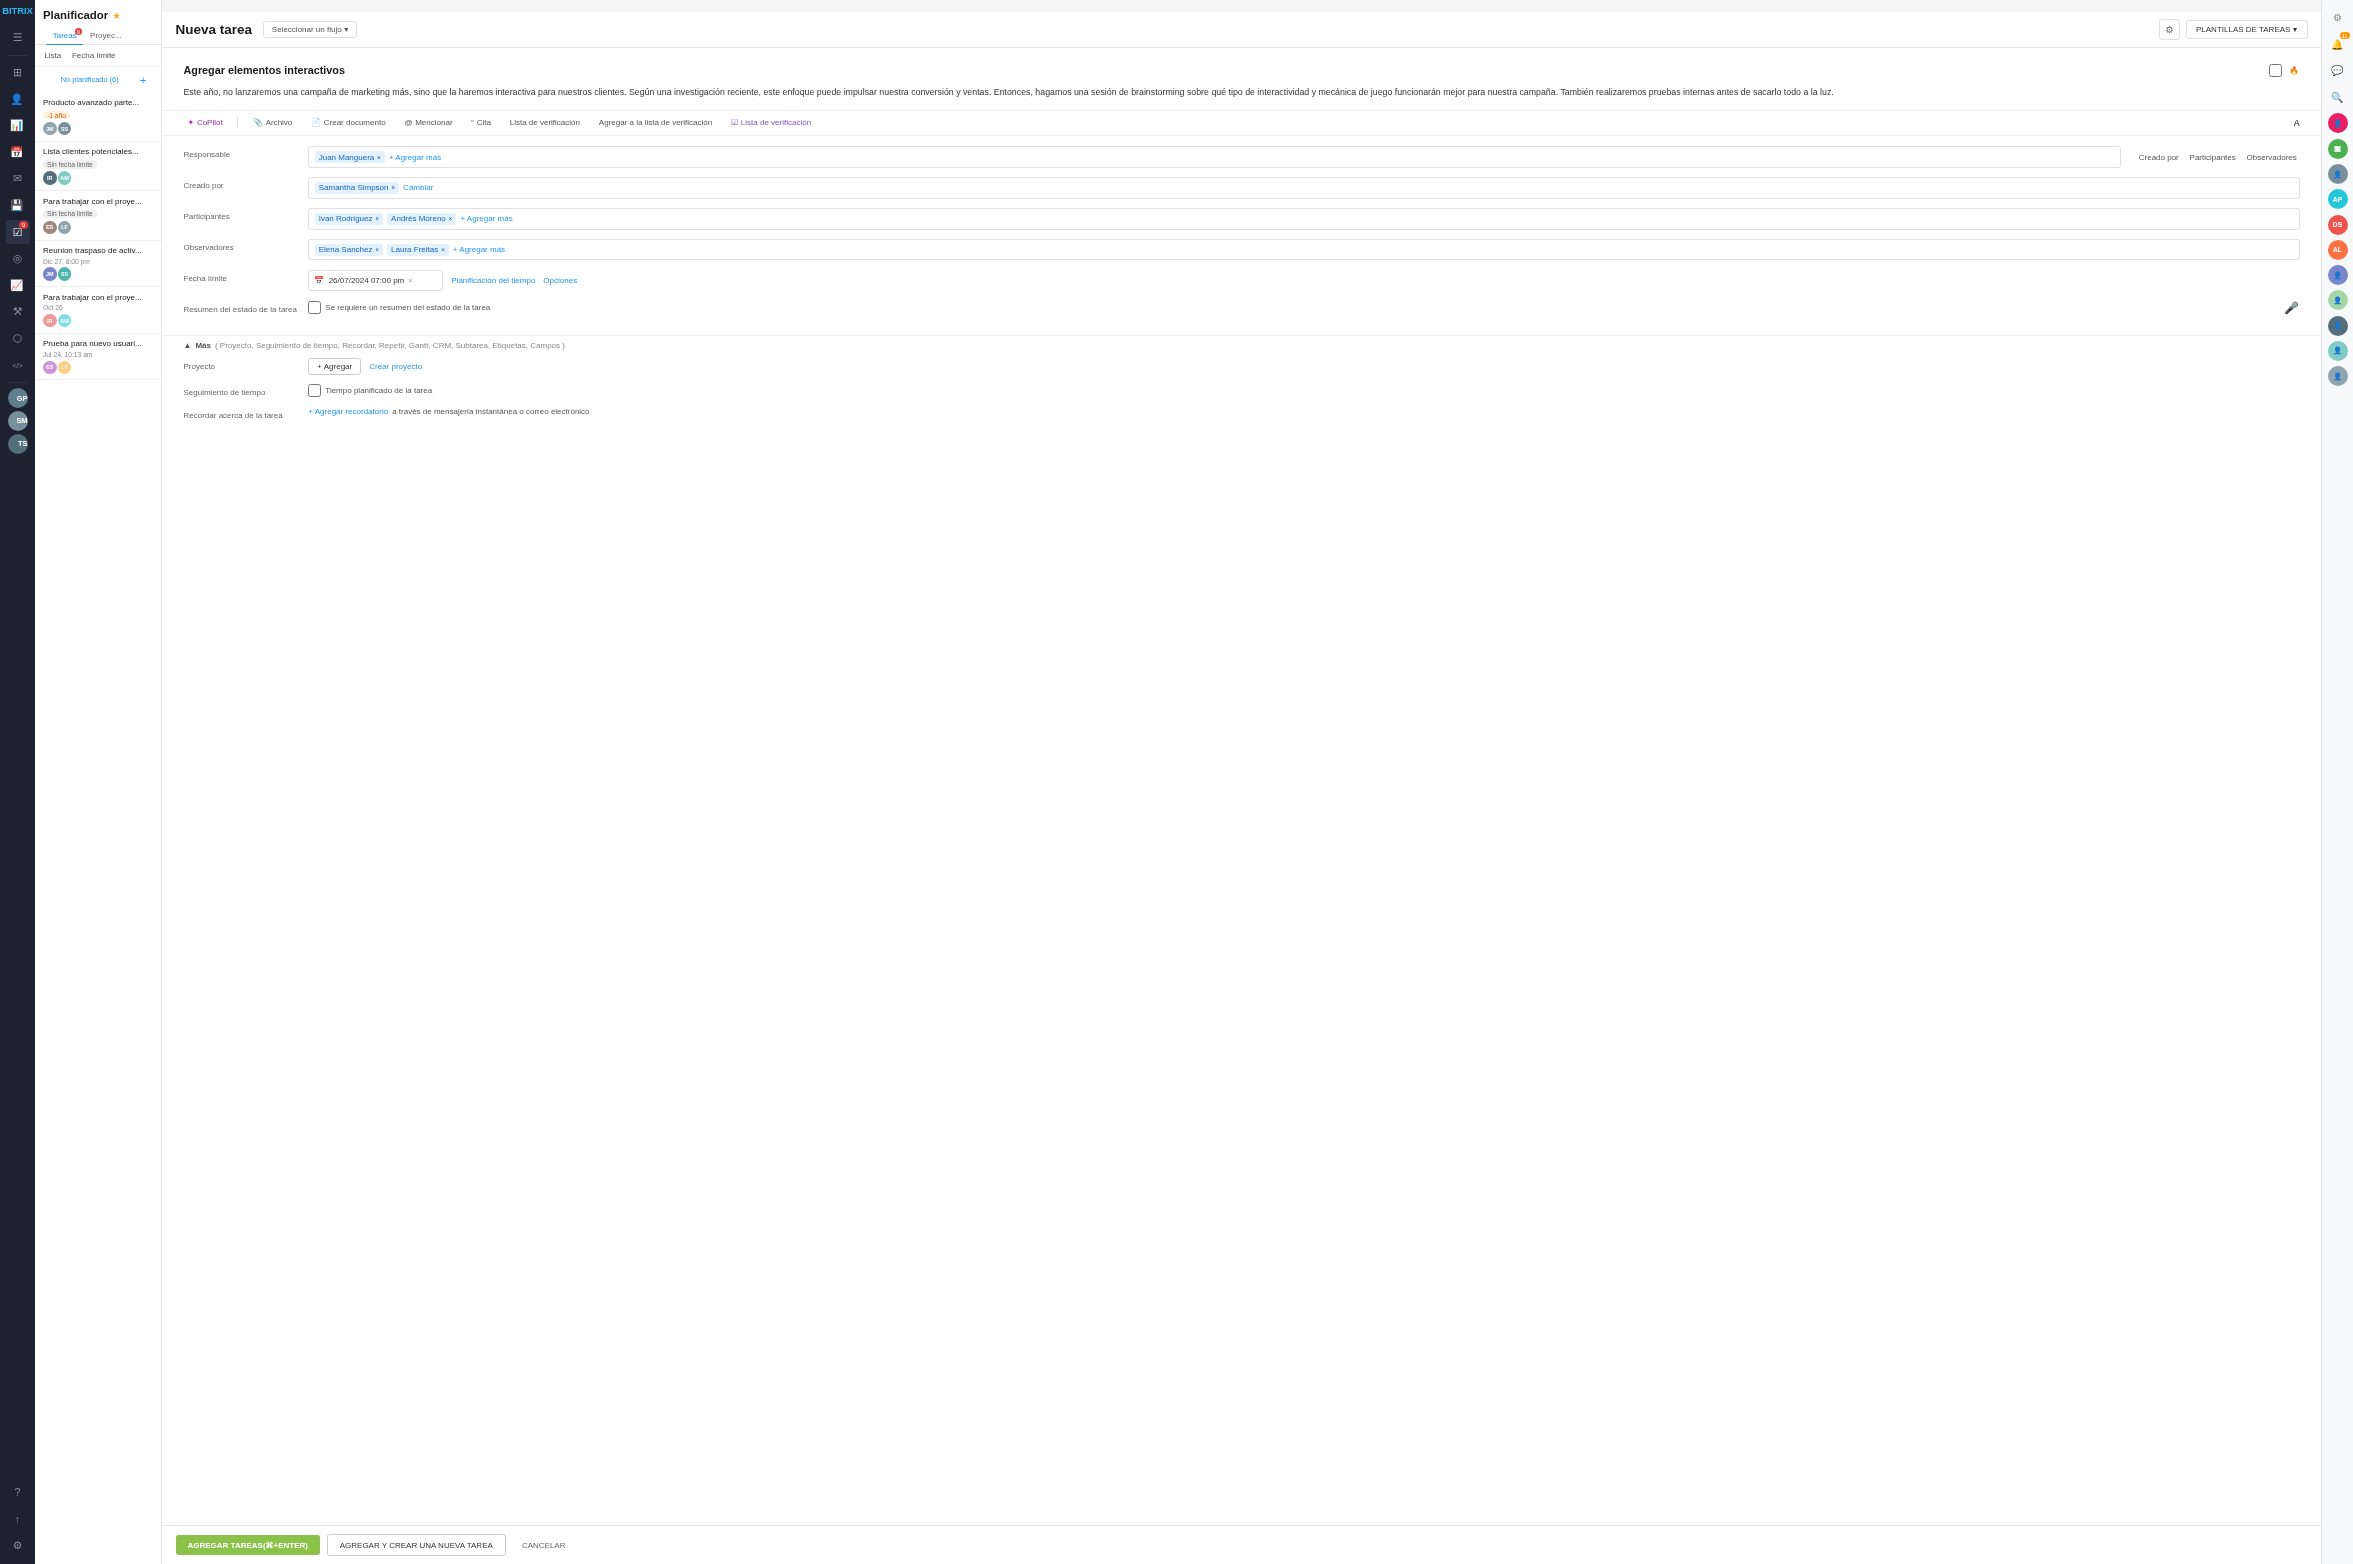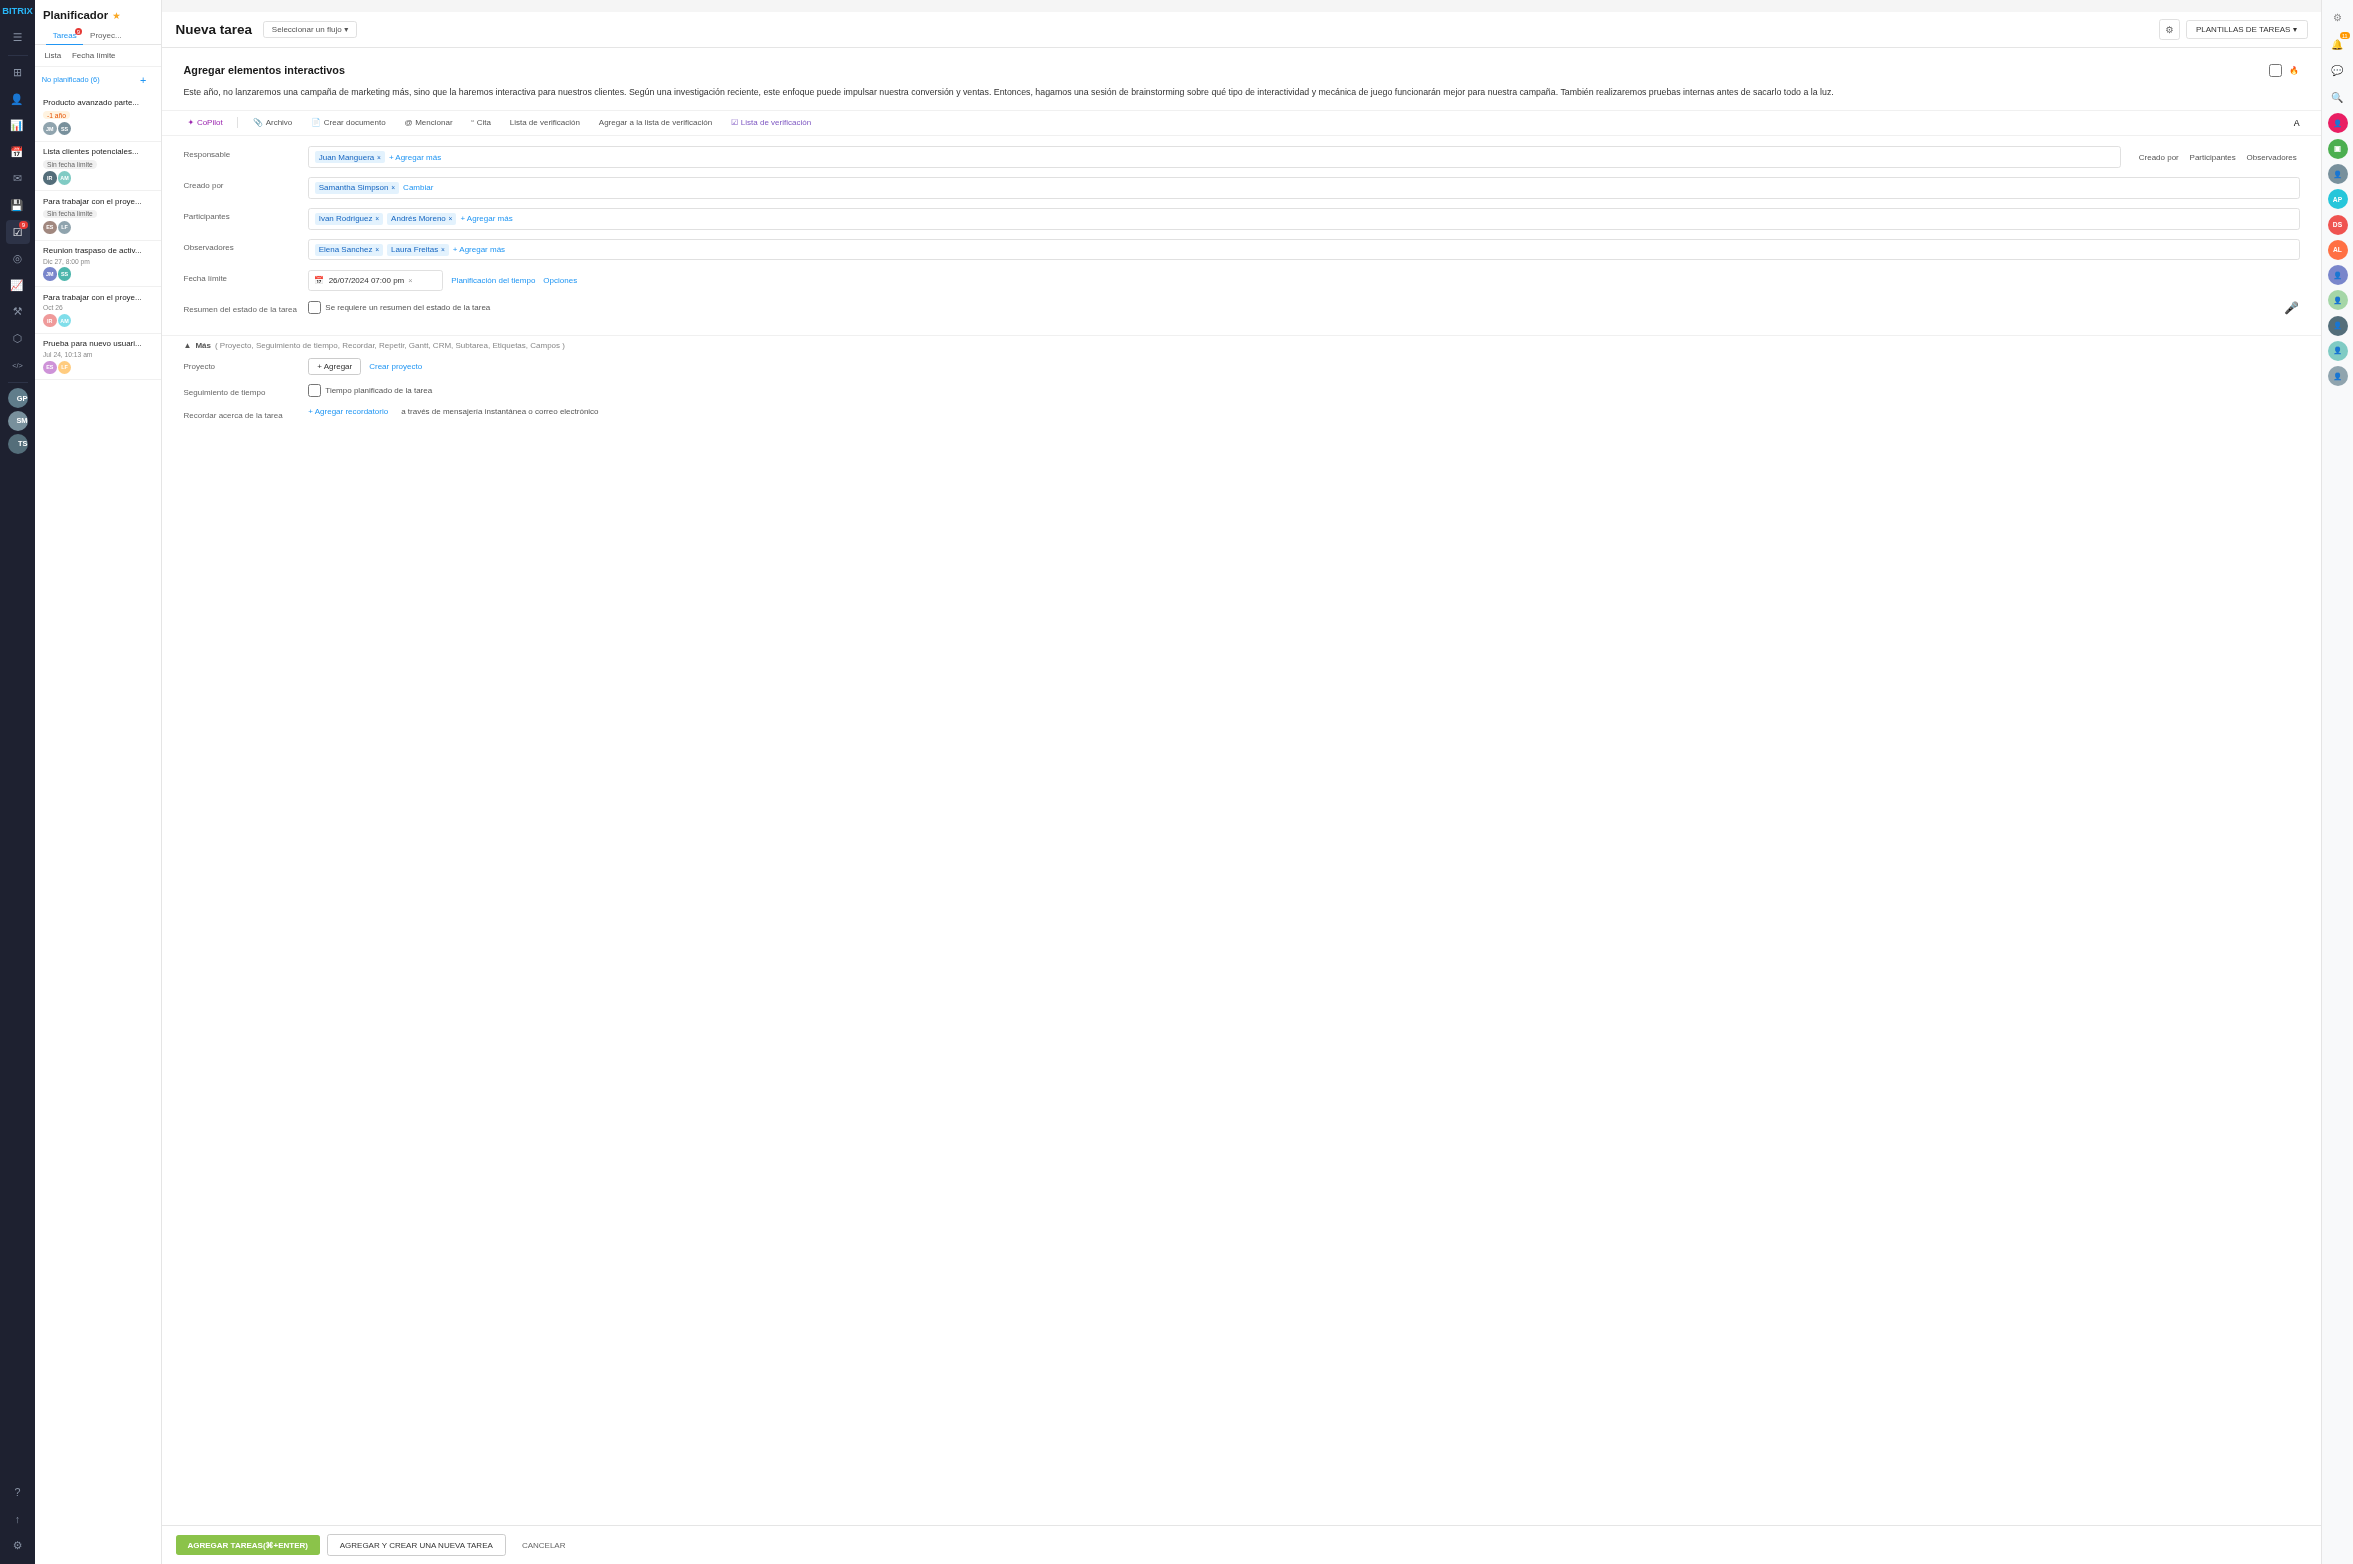--- a/index.html
+++ b/index.html
@@ -460,21 +460,21 @@
   <div style="display:flex;gap:2.7px;padding:4px 5.4px;border-bottom:0.7px solid #f0f0f0;">
     <span class="toolbar-item">
       <span>Lista</span>
     </span>
     <span class="toolbar-item">
       <span>Fecha límite</span>
     </span>
   </div>
 
   <div style="display:flex;justify-content:space-between;align-items:center;padding:4px 6.7px;">
-    <span class="planner-section-title" style="padding:0;">No planificado (6)</span>
+    <span class="planner-section-title" style="padding:0;margin-left:19px;">No planificado (6)</span>
     <span class="add-btn">+</span>
   </div>
 
   <div class="task-card">
     <div class="task-card-title">Producto avanzado parte...</div>
     <span class="task-badge badge-orange">-1 año</span>
     <div class="task-avatars">
       <div class="mini-avatar">JM</div>
       <div class="mini-avatar" style="background:#78909c;">SS</div>
     </div>
@@ -696,21 +696,21 @@
       <div class="form-row">
         <div class="form-label">Seguimiento de tiempo</div>
         <div class="checkbox-row">
           <input type="checkbox" style="">
           <span>Tiempo planificado de la tarea</span>
         </div>
       </div>
 
       <div class="form-row">
         <div class="form-label">Recordar acerca de la tarea</div>
-        <div style="display:flex;gap:13px;flex-wrap:wrap;">
+        <div style="display:flex;gap:4px;flex-wrap:wrap;">
           <span class="link-btn">+ Agregar recordatorio</span>
           <span style="font-size:8px;color:#555;">a través de mensajería instantánea o correo electrónico</span>
         </div>
       </div>
 
     </div>
 
   </div>
 
   <div class="bottom-bar">

